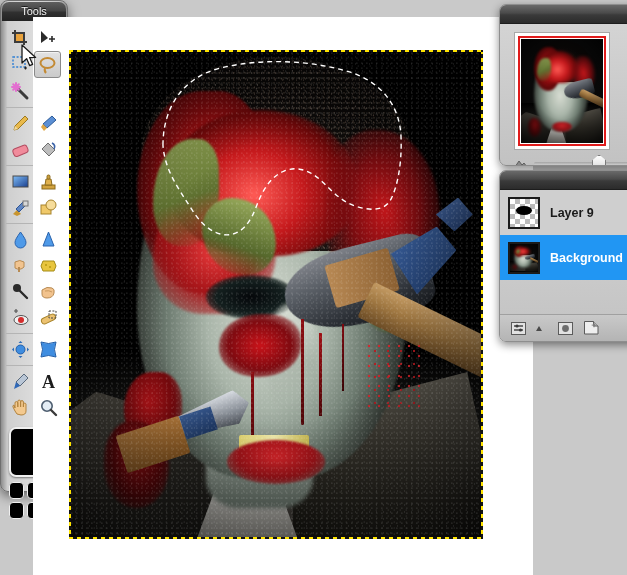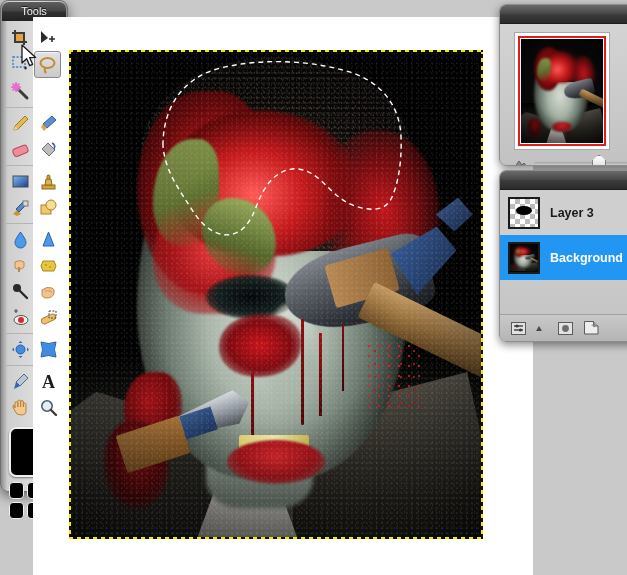--- a/index.html
+++ b/index.html
@@ -673,21 +673,21 @@
 </div>
 
 <div id="layers-panel" class="panel">
   <div class="panel-title">Layers</div>
   <div id="layers-list">
 
     <div class="layer-row">
       <div class="layer-thumb transparent">
         <div class="blob"></div>
       </div>
-      <div class="layer-name">Layer 3</div>
+      <div class="layer-name">Layer 9</div>
     </div>
 
     <div class="layer-row active">
       <div class="layer-thumb">
         <div style="position:absolute;inset:0;background:#0a0a0a;overflow:hidden;">
           <div class="art-l bg-floor"></div>
           <div class="art-l suit-r"></div>
           <div class="art-l head"></div>
           <div class="art-l hair"></div>
           <div class="art-l gore-left"></div>

